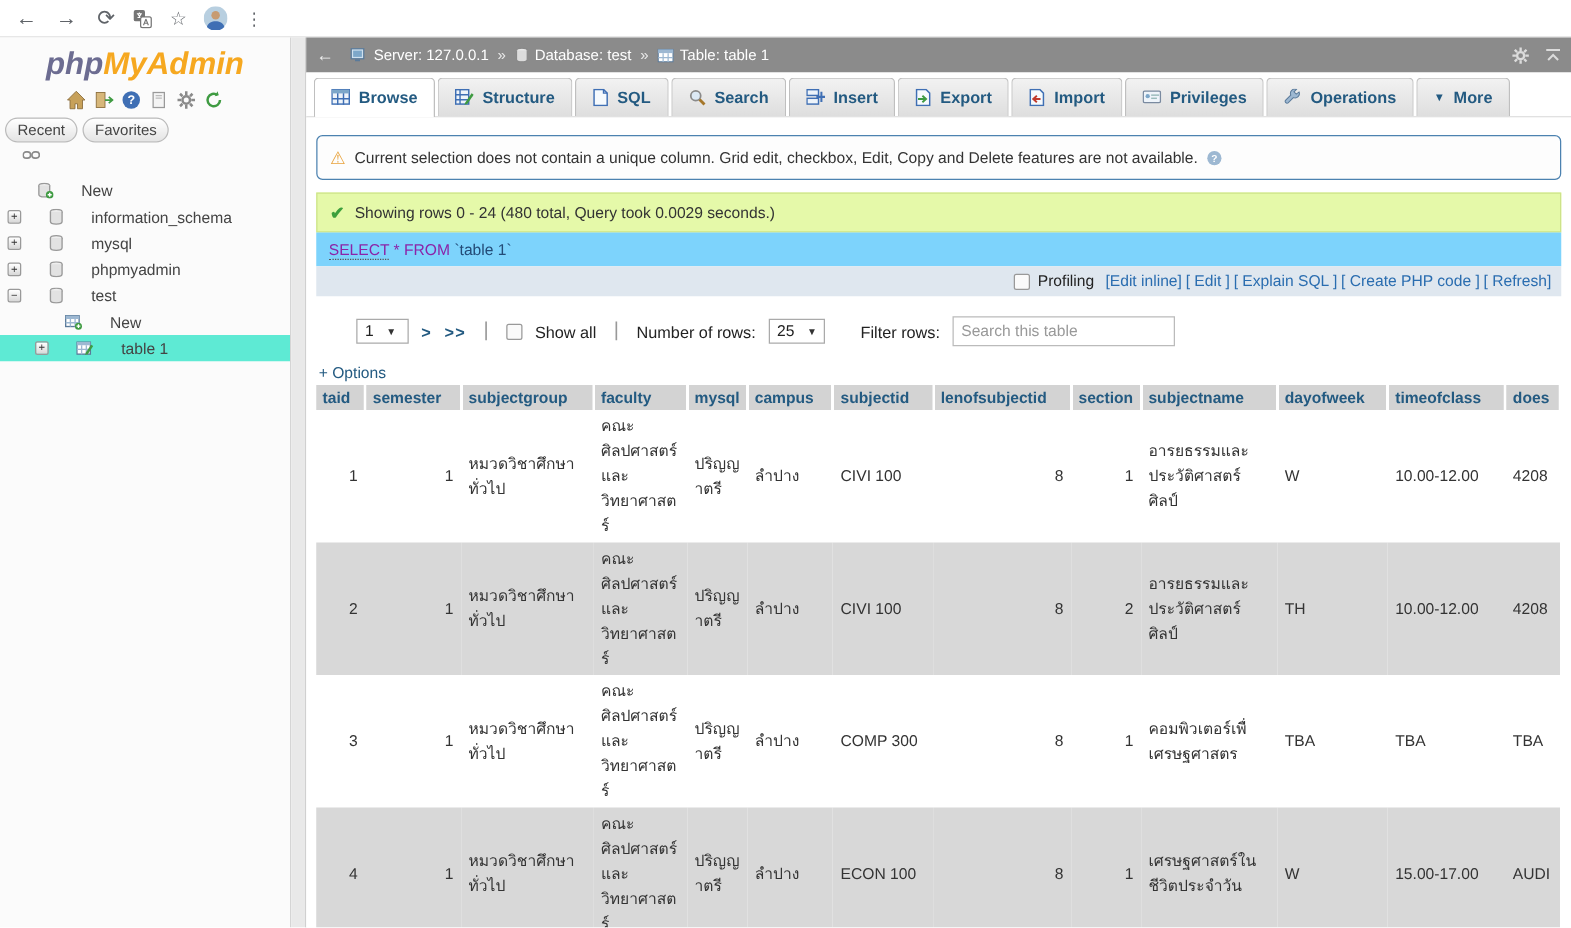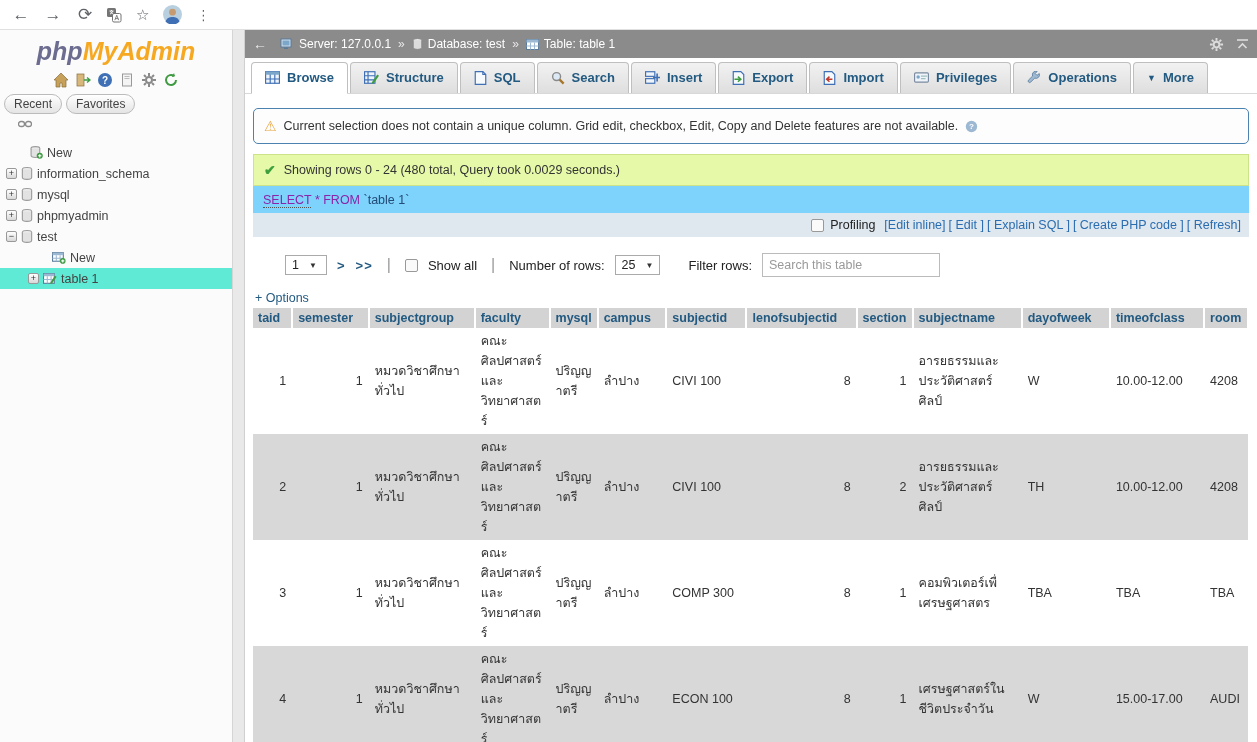--- a/index.html
+++ b/index.html
@@ -25,21 +25,21 @@
   
   .logo { text-align:center; padding:7px 0 2px; font-size:25px; font-weight:bold; font-style:italic; }
   .logo .p1 { color:#6c6c91; } .logo .p2 { color:#f6a820; }
   .side-icons { display:flex; justify-content:center; gap:6px; padding:4px 0 6px; }
   .side-icons span { cursor:pointer; line-height:0; }
   .side-tabs { display:flex; gap:4px; padding:0 4px 4px; }
   .pill { border:1px solid #bbb; border-radius:10px; background:linear-gradient(#fff,#e4e4e4);
     padding:2px 9px; font-size:12px; color:#444; cursor:pointer; }
   .linkrow { text-align:right; padding:2px 18px 6px; }
   .tree { margin-top:8px; }
-  .tree-row { display:flex; align-items:center; gap:4px; height:21px; color:#444;
+  .tree-row { display:flex; align-items:center; gap:22px; height:21px; color:#444;
     cursor:pointer; white-space:nowrap; }
   .tree-row.selected { background:#5eead4; }
   .expander { width:11px; height:11px; border:1px solid #999; border-radius:2px;
     background:linear-gradient(#fff,#d8d8d8); font-size:9px; line-height:9px; text-align:center;
     color:#333; flex:none; }
   .expander.plus::before { content:"+"; } .expander.minus::before { content:"\2212"; }
   .tree-label { color:#444; }
 
   
   .pma-bar { height:28px; background:#8b8b8b; color:#fff; display:flex; align-items:center;
@@ -453,21 +453,21 @@
               <th>subjectgroup</th>
               <th>faculty</th>
               <th>mysql</th>
               <th>campus</th>
               <th>subjectid</th>
               <th>lenofsubjectid</th>
               <th>section</th>
               <th>subjectname</th>
               <th>dayofweek</th>
               <th>timeofclass</th>
-              <th>room</th>
+              <th>does</th>
             </tr>
           </thead>
         <tbody>
             <tr class="odd">
               <td class="num">1</td>
               <td class="num">1</td>
               <td>หมวดวิชาศึกษาทั่วไป</td>
               <td>คณะศิลปศาสตร์และวิทยาศาสตร์</td>
               <td>ปริญญาตรี</td>
               <td>ลำปาง</td>

